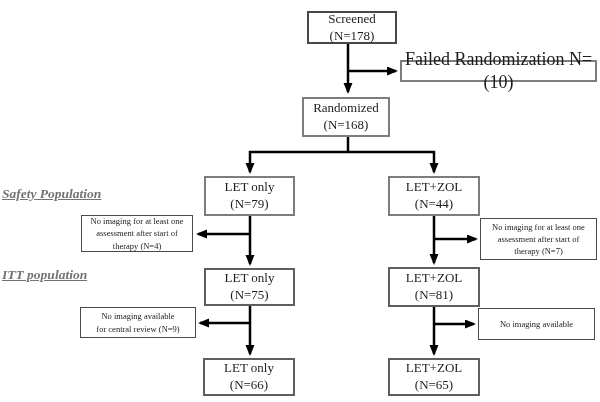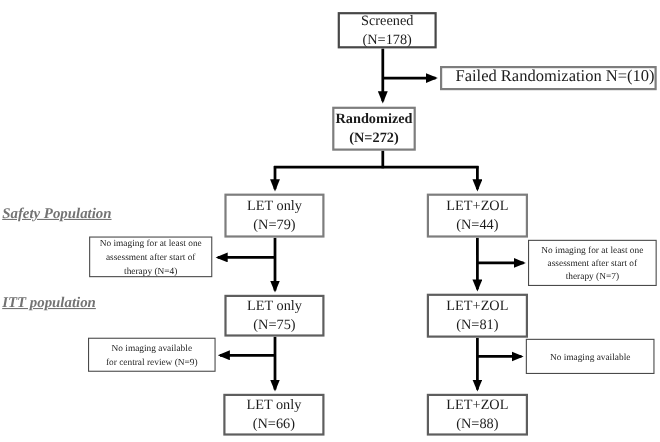--- a/index.html
+++ b/index.html
@@ -23,34 +23,34 @@
   .main{
     border:2px solid #7d7d7d;
     font-size:13px;line-height:1.28;
   }
   .b-dark{border-color:#474747;}
   .b-mid{border-color:#5e5e5e;}
   .small{
     border:1px solid #4a4a4a;
     font-size:8.5px;line-height:1.45;
   }
-  .single{font-size:15px;align-items:flex-end;}
+  .single{font-size:18px;align-items:flex-end;}
   .rowlabel{
     position:absolute;
     font-size:13.5px;
     font-weight:bold;
     font-style:italic;
     text-decoration:underline;
     white-space:nowrap;
     color:#737373;
   }
   
   #box-screened{left:307px;top:11px;width:90px;height:33px;}
   #box-failed{left:400px;top:60px;width:197px;height:22px;}
-  #box-randomized{left:302px;top:97px;width:76px;height:40px;font-weight:bold;}
+  #box-randomized{left:302px;top:97px;width:88px;height:40px;}
   #box-safety-let{left:204px;top:176px;width:91px;height:40px;}
   #box-safety-zol{left:388px;top:176px;width:92px;height:40px;}
   #box-excl-safety-left{left:81px;top:215px;width:112px;height:37px;}
   #box-excl-safety-right{left:480px;top:218px;width:117px;height:42px;}
   #box-itt-let{left:204px;top:268px;width:91px;height:38px;}
   #box-itt-zol{left:388px;top:267px;width:92px;height:40px;}
   #box-excl-itt-left{left:80px;top:307px;width:116px;height:31px;}
   #box-excl-itt-right{left:478px;top:308px;width:117px;height:32px;}
   #box-mitt-let{left:203px;top:358px;width:92px;height:38px;}
   #box-mitt-zol{left:388px;top:358px;width:92px;height:38px;}
@@ -94,21 +94,21 @@
     <span>Screened</span>
     <span>(N=178)</span>
   </div>
 
   <div class="box main single" id="box-failed">
     <span>Failed Randomization N=(10)</span>
   </div>
 
   <div class="box main" id="box-randomized">
     <span>Randomized</span>
-    <span>(N=272)</span>
+    <span>(N=168)</span>
   </div>
 
   <div class="box main" id="box-safety-let">
     <span>LET only</span>
     <span>(N=79)</span>
   </div>
 
   <div class="box main" id="box-safety-zol">
     <span>LET+ZOL</span>
     <span>(N=44)</span>
@@ -145,16 +145,16 @@
     <span>No imaging available</span>
   </div>
 
   <div class="box main b-mid" id="box-mitt-let">
     <span>LET only</span>
     <span>(N=66)</span>
   </div>
 
   <div class="box main b-mid" id="box-mitt-zol">
     <span>LET+ZOL</span>
-    <span>(N=88)</span>
+    <span>(N=65)</span>
   </div>
 
 </div>
 
 </body></html>

